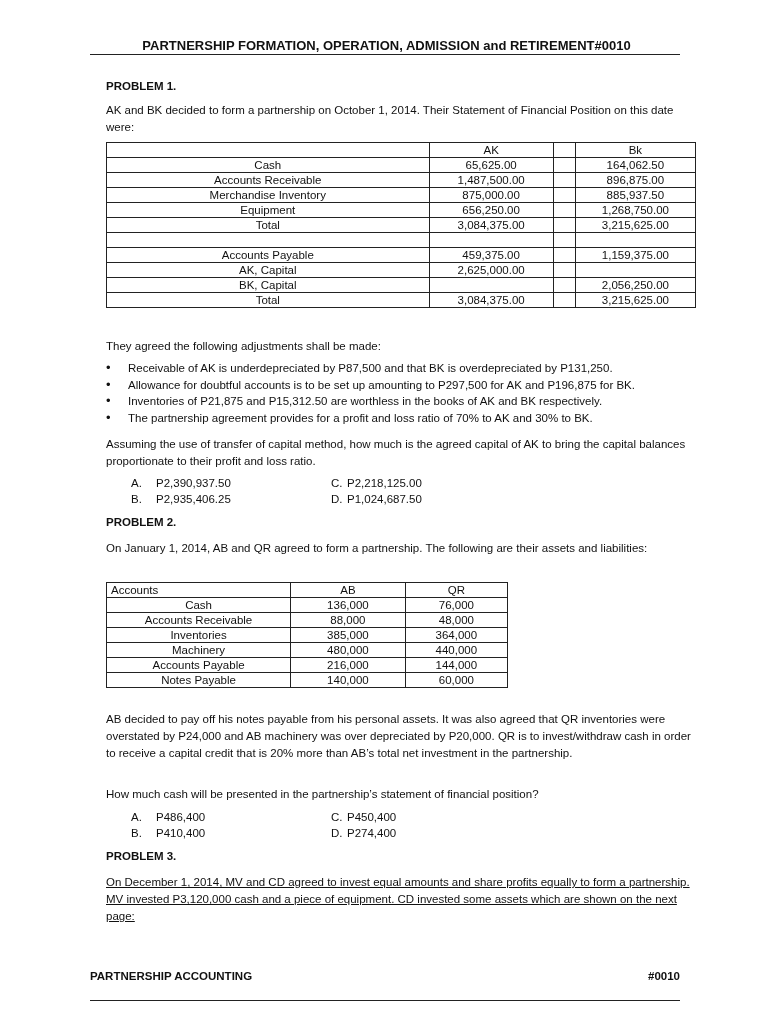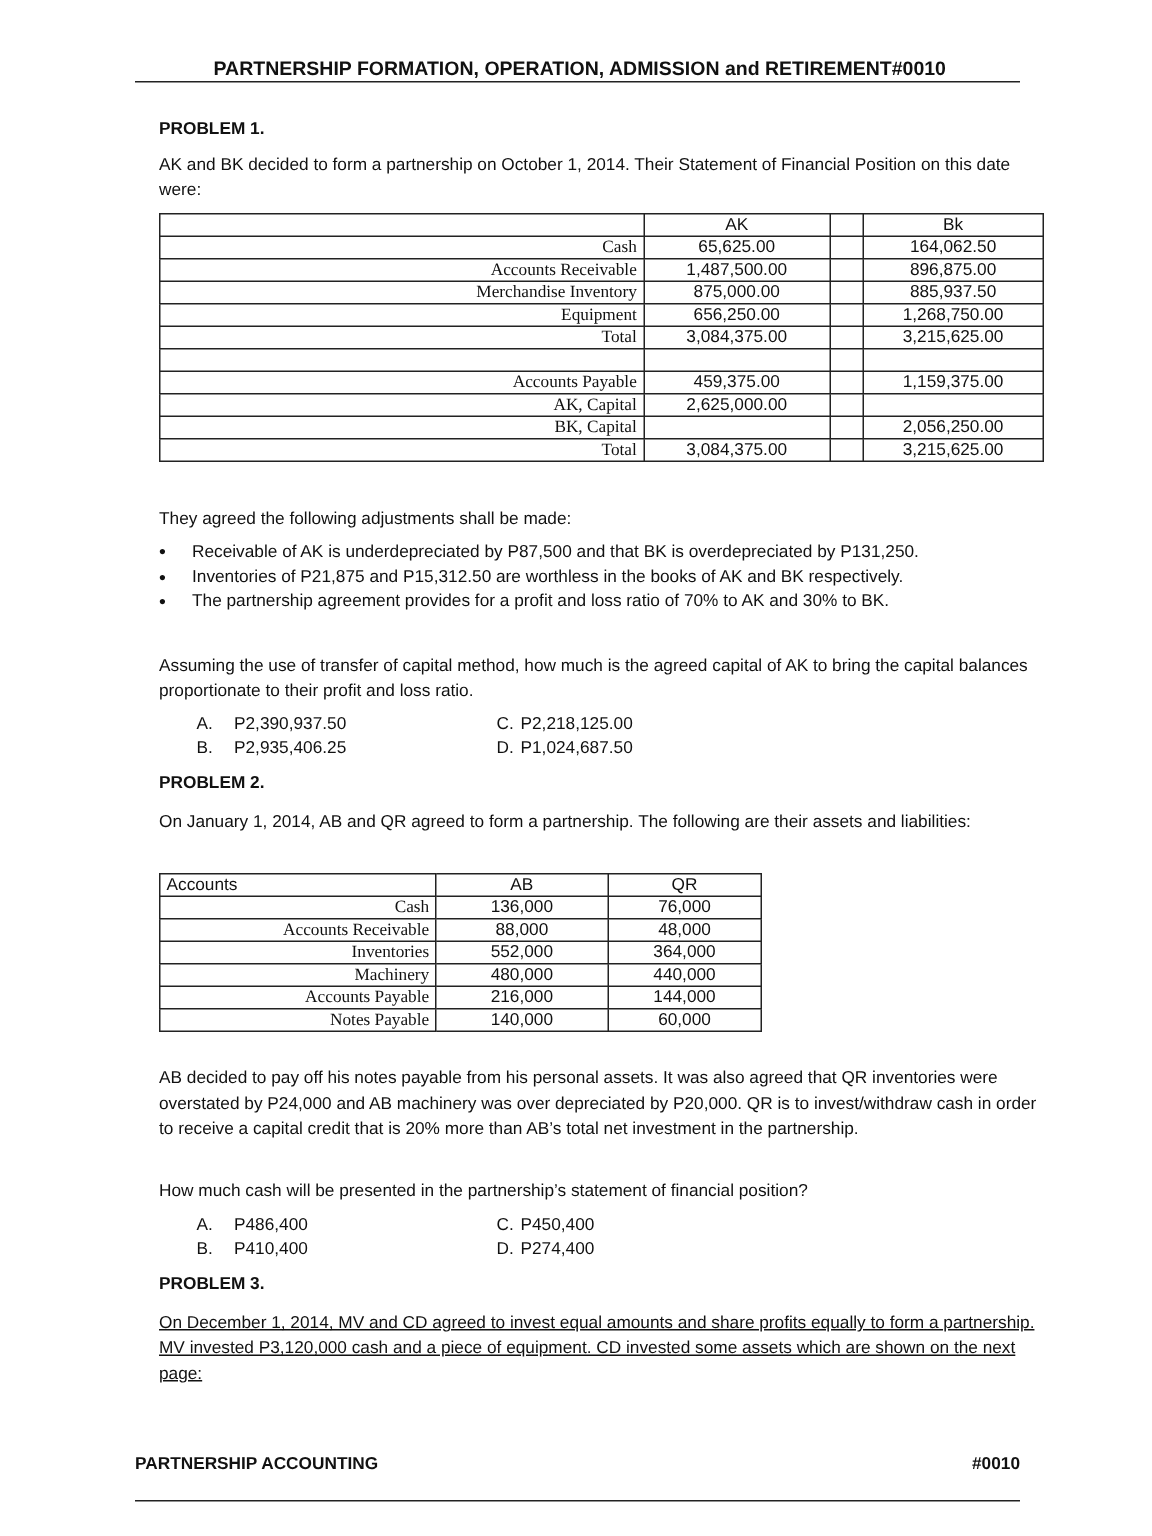--- a/index.html
+++ b/index.html
@@ -10,21 +10,21 @@
   .header .title { padding-left:3px; }
   .footer { position:absolute; top:970px; left:90px; width:590px; display:flex; justify-content:space-between;
             font-weight:bold; font-size:11.5px; border-bottom:1.2px solid #222; padding-bottom:18px; }
   .abs { position:absolute; left:106px; width:590px; }
   .h { font-weight:bold; }
   .p { line-height:17px; }
   table { border-collapse:collapse; font-size:11.5px; }
   td, th { border:1px solid #222; padding:0 4px; height:14px; line-height:14px; white-space:nowrap; }
   th { font-weight:normal; text-align:center; }
   td.num { text-align:center; }
-  td.lbl { text-align:right;font-family:Liberation Serif, serif; }
+  td.lbl { text-align:center; }
   ul { margin:0; padding:0; list-style:none; }
   li { position:relative; padding-left:22px; line-height:16.5px; }
   li::before { content:"\2022"; position:absolute; left:0; font-size:13px; }
   .choices { display:grid; grid-template-columns:200px 200px; row-gap:1px; padding-left:25px; line-height:15px; }
   .choice { display:flex; }
   .choice .letter { width:25px; }
 </style>
 </head>
 <body>
 
@@ -111,20 +111,21 @@
         <td class="num">3,084,375.00</td>
         <td class="num"></td>
         <td class="num">3,215,625.00</td>
       </tr>
     </tbody>
 </table>
 
 <div class="abs p" style="top:338px;">They agreed the following adjustments shall be made:</div>
 <ul class="abs" style="top:360px;">
   <li>Receivable of AK is underdepreciated by P87,500 and that BK is overdepreciated by P131,250.</li>
+  <li>Allowance for doubtful accounts is to be set up amounting to P297,500 for AK and P196,875 for BK.</li>
   <li>Inventories of P21,875 and P15,312.50 are worthless in the books of AK and BK respectively.</li>
   <li>The partnership agreement provides for a profit and loss ratio of 70% to AK and 30% to BK.</li>
 </ul>
 <div class="abs p" style="top:436px; width:595px;">Assuming the use of transfer of capital method, how much is the agreed capital of AK to bring the capital balances proportionate to their profit and loss ratio.</div>
 
 <div class="abs choices" style="top:476px;">
   <div class="choice">
       <span class="letter">A.</span>
       <span>P2,390,937.50</span>
     </div>
@@ -164,21 +165,21 @@
         <td class="num">136,000</td>
         <td class="num">76,000</td>
       </tr>
       <tr>
         <td class="lbl">Accounts Receivable</td>
         <td class="num">88,000</td>
         <td class="num">48,000</td>
       </tr>
       <tr>
         <td class="lbl">Inventories</td>
-        <td class="num">552,000</td>
+        <td class="num">385,000</td>
         <td class="num">364,000</td>
       </tr>
       <tr>
         <td class="lbl">Machinery</td>
         <td class="num">480,000</td>
         <td class="num">440,000</td>
       </tr>
       <tr>
         <td class="lbl">Accounts Payable</td>
         <td class="num">216,000</td>

